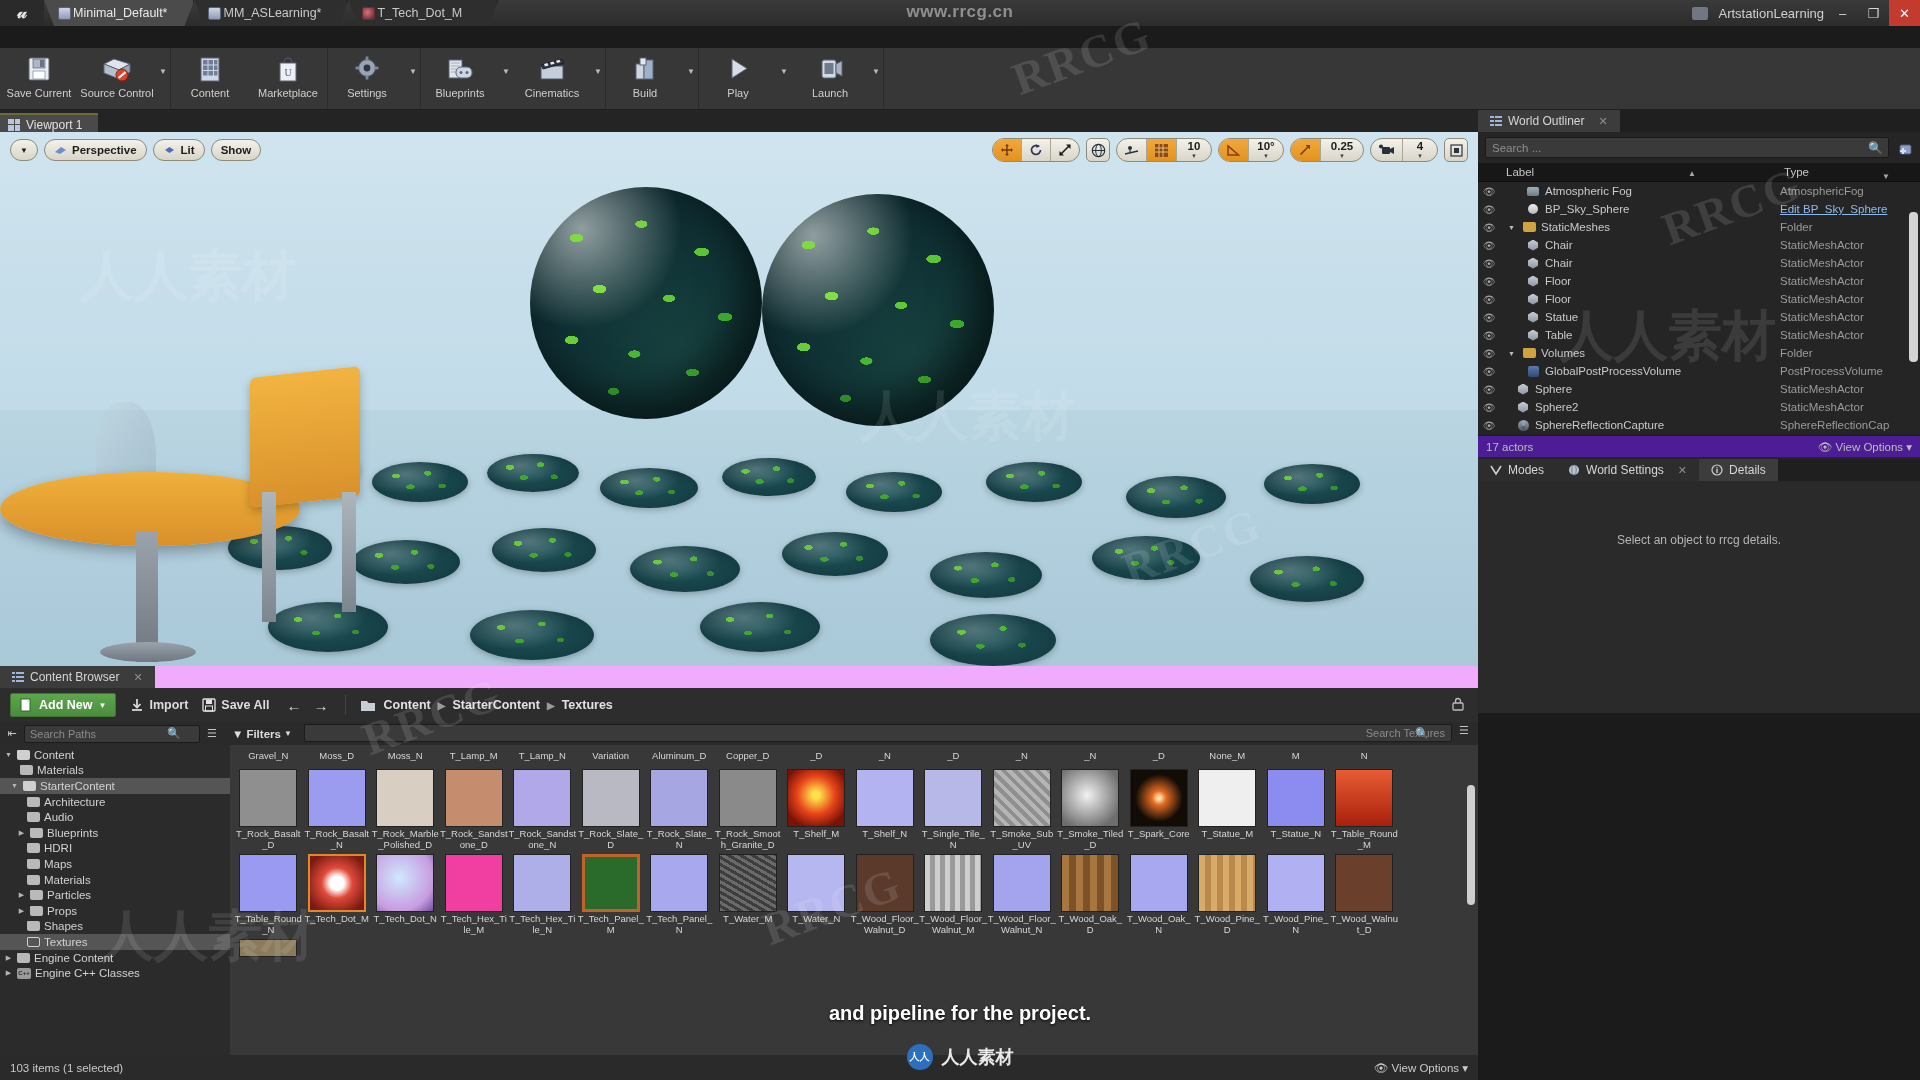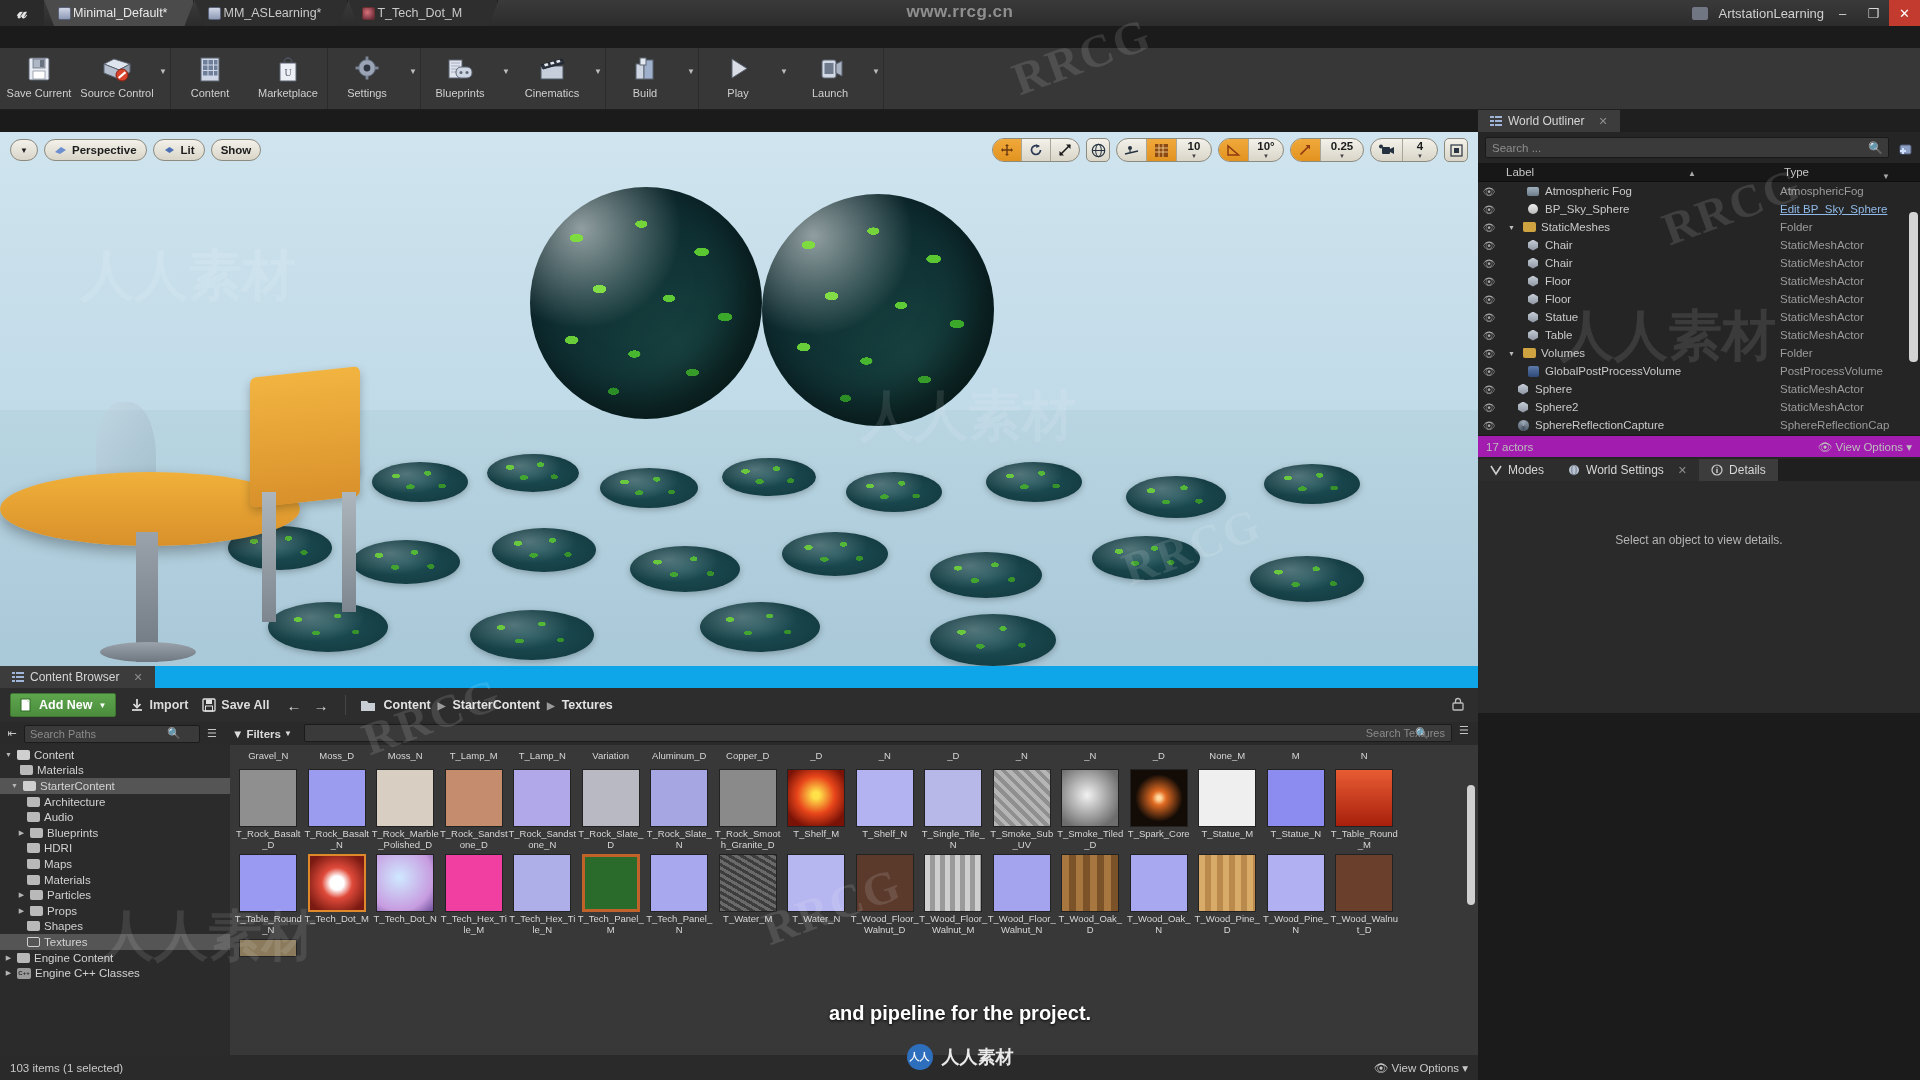--- a/index.html
+++ b/index.html
@@ -208,31 +208,31 @@
   .ic { width:14px; height:13px; display:inline-flex; align-items:center; justify-content:center; }
   .folder-ic { width:13px;height:10px;background:#cfa33f;border-radius:1px 2px 2px 2px; }
   .mesh-ic { width:10px;height:11px;background:linear-gradient(#c5ccd6,#8a93a0);
      clip-path:polygon(50% 0,100% 28%,100% 75%,50% 100%,0 75%,0 28%); }
   .sky-ic { width:10px;height:10px;border-radius:50%;background:linear-gradient(#eee,#b9b9b9); }
   .fog-ic { width:12px;height:9px;background:linear-gradient(#9fb0bd,#6d7c88); border-radius:2px; }
   .vol-ic { width:11px;height:11px;background:linear-gradient(#5d79a8,#2e4a77); border-radius:2px; }
   .refl-ic { width:11px;height:11px;border-radius:50%;background:conic-gradient(#9aa6b4,#4a5663,#9aa6b4); }
   .outliner-foot {
     height:22px; display:flex; align-items:center; justify-content:space-between;
-    padding:0 8px; font-size:11.5px; color:#bdbdbd; background:#a21caf;
+    padding:0 8px; font-size:11.5px; color:#bdbdbd; background:#4c1d95;
     border-top:1px solid #1a1a1a;
   }
   .vscroll { position:absolute; right:2px; top:30px; width:9px; height:150px; background:#d3d3d3; border-radius:4px; }
   .details-strip { height:22px; background:#1f1f1f; display:flex; align-items:stretch; margin-top:2px; }
   .details-body { height:232px; display:flex; align-items:flex-start; justify-content:center;
     padding-top:52px; font-size:12px; color:#b5b5b5; background:#2a2a2a; }
 
   
   .cb { position:absolute; left:0; top:666px; width:1478px; height:414px; background:#2a2a2a; }
-  .cb-tabstrip { height:22px; background:#0ea5e9; display:flex; align-items:stretch; }
+  .cb-tabstrip { height:22px; background:#f0abfc; display:flex; align-items:stretch; }
   .cb-toolbar { height:34px; display:flex; align-items:center; gap:14px; padding:0 10px; background:#2d2d2d; }
   .addnew {
     height:24px; background:linear-gradient(#5ea64d,#4b8c3d); border:1px solid #3d7531; border-radius:2px;
     display:flex; align-items:center; gap:6px; padding:0 9px; font-size:12.5px; color:#fff; font-weight:bold;
   }
   .cbbtn { display:flex; align-items:center; gap:5px; font-size:12.5px; color:#dcdcdc; font-weight:bold; }
   .navarrow { font-size:15px; color:#d9d9d9; padding:0 3px; }
   .divider-v { width:1px; height:20px; background:#444; }
   .crumb { display:flex; align-items:center; gap:7px; font-size:12.5px; color:#e2e2e2; font-weight:bold; }
   .crumb .sep { color:#9a9a9a; font-size:10px; }
@@ -476,20 +476,31 @@
             <rect x="9.5" y="9" width="9" height="11" fill="#6f7b8d"></rect>
             <path d="M21 10 L27 7 L27 22 L21 19 Z" fill="#aab3c2" stroke="#5c6472"></path>
           </svg>
         </span>
         <span class="lbl">Launch</span>
       </div>
       <div class="tb-caret">▼</div>
     </div>
   </div>
 
+  <div class="viewport-tabstrip">
+    <div class="vp-tab">
+      <span class="grid-ico">
+          <i></i>
+          <i></i>
+          <i></i>
+          <i></i>
+        </span>
+      <span>Viewport 1</span>
+    </div>
+  </div>
 
   <div class="viewport">
     <div class="vp-scene">
       <div class="sky"></div>
       <div class="floorplane"></div>
 
       <div class="sphere" style="left:530px;top:55px;width:232px;height:232px;">
           <span class="dots"></span>
         </div>
       <div class="sphere" style="left:762px;top:62px;width:232px;height:232px;">
@@ -864,21 +875,21 @@
       <div class="panel-tab" style="background:#3c3c3c;">
         <svg width="12" height="12" viewBox="0 0 12 12">
             <circle cx="6" cy="6" r="5" fill="none" stroke="#cfcfcf" stroke-width="1.2"></circle>
             <path d="M6 5v4M6 3.2v1" stroke="#cfcfcf" stroke-width="1.4"></path>
           </svg>
         <span>Details</span>
       </div>
     </div>
 
     <div class="details-body">
-      <span>Select an object to view details.</span>
+      <span>Select an object to rrcg details.</span>
     </div>
   </div>
 
   <div class="cb">
 
     <div class="cb-tabstrip">
       <div class="panel-tab">
         <svg width="12" height="12" viewBox="0 0 12 12">
           <g fill="#9fb6d8">
               <rect x="0" y="1" width="3" height="2"></rect>

